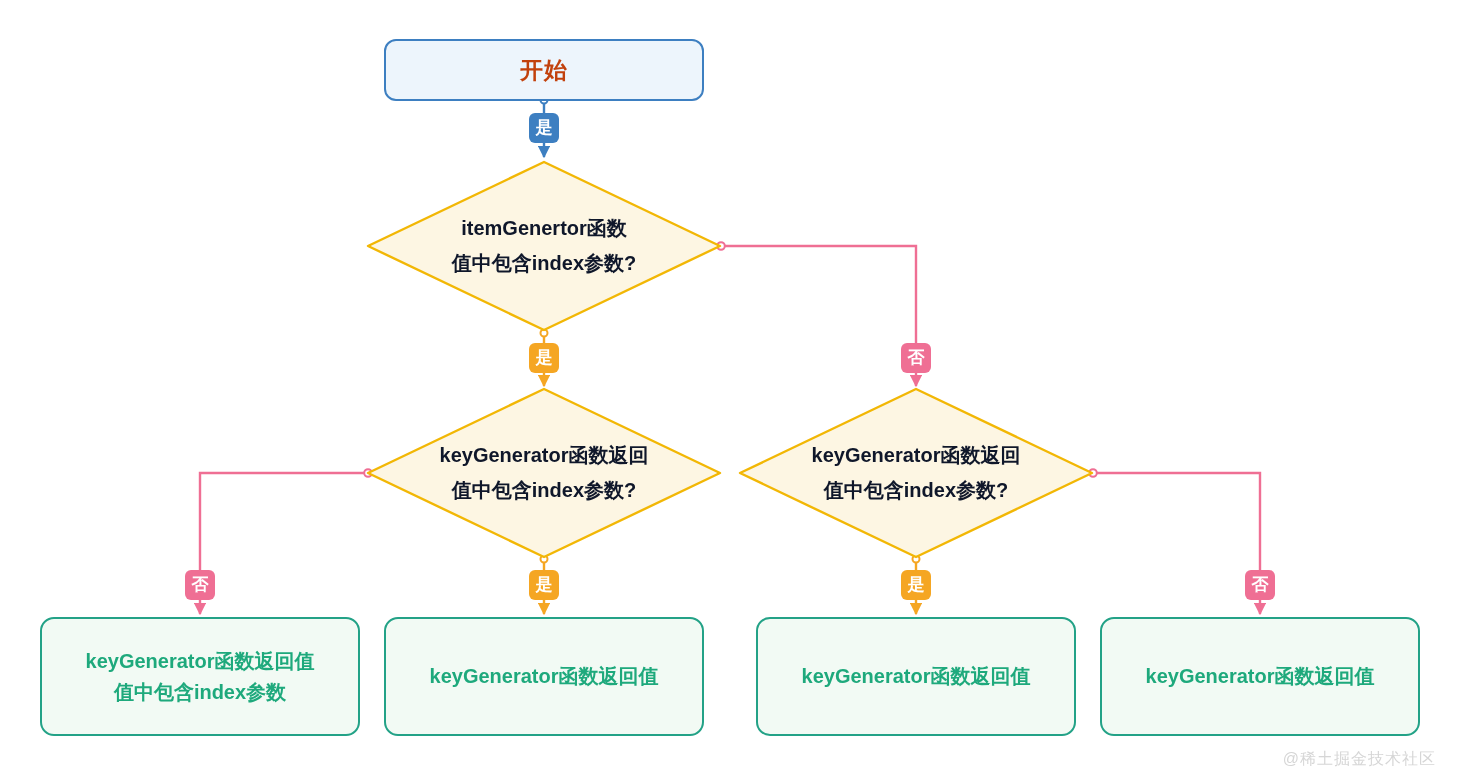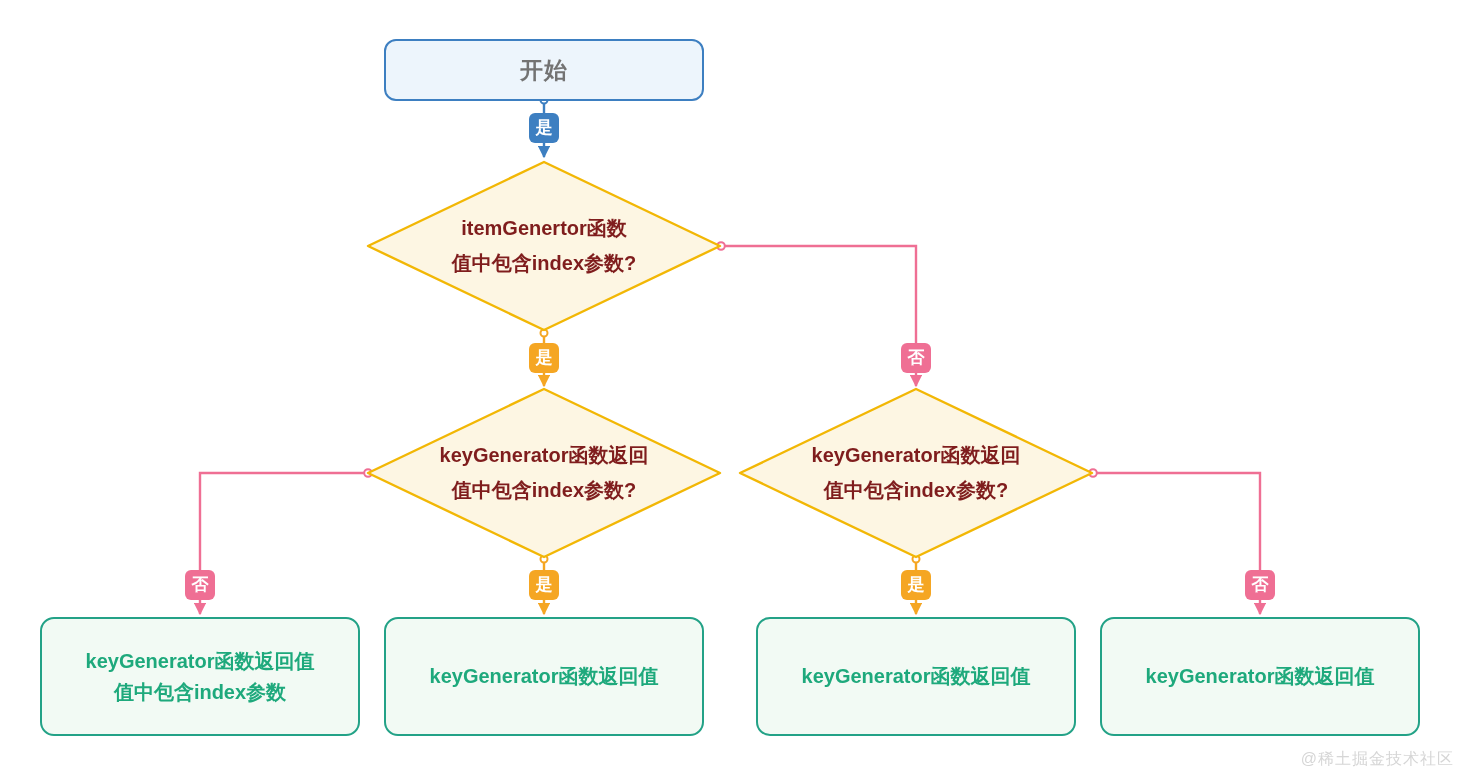--- a/index.html
+++ b/index.html
@@ -33,21 +33,21 @@
     box-sizing: border-box;
     display: flex;
     align-items: center;
     justify-content: center;
     text-align: center;
   }
   .node-start {
     border: 2px solid #3d7fc1;
     background: #edf5fc;
     border-radius: 12px;
-    color: #737373;
+    color: #c2410c;
     font-size: 23px;
     font-weight: bold;
     letter-spacing: 1px;
   }
 
   
   .node-result {
     border: 2px solid #23a287;
     background: #f2faf4;
     border-radius: 14px;
@@ -67,21 +67,21 @@
     border: none;
   }
   .node-decision .dia-svg {
     position: absolute;
     left: 0;
     top: 0;
   }
   .node-decision .dia-text {
     position: relative;
     z-index: 2;
-    color: #7f1d1d;
+    color: #0f172a;
     font-size: 20px;
     font-weight: bold;
     line-height: 1.75;
     width: 100%;
     text-align: center;
   }
   .node-decision .dl {
     display: block;
     white-space: nowrap;
   }
@@ -101,21 +101,21 @@
     text-align: center;
     z-index: 5;
   }
   .lab-blue  { background: #3d7fc1; }
   .lab-amber { background: #f5a623; }
   .lab-pink  { background: #ef6f94; }
 
   
   .watermark {
     position: absolute;
-    right: 6px;
+    right: 24px;
     bottom: 6px;
     font-size: 16px;
     color: #d6d6d6;
     letter-spacing: 1px;
     user-select: none;
   }
 </style>
 </head>
 <body>
 

